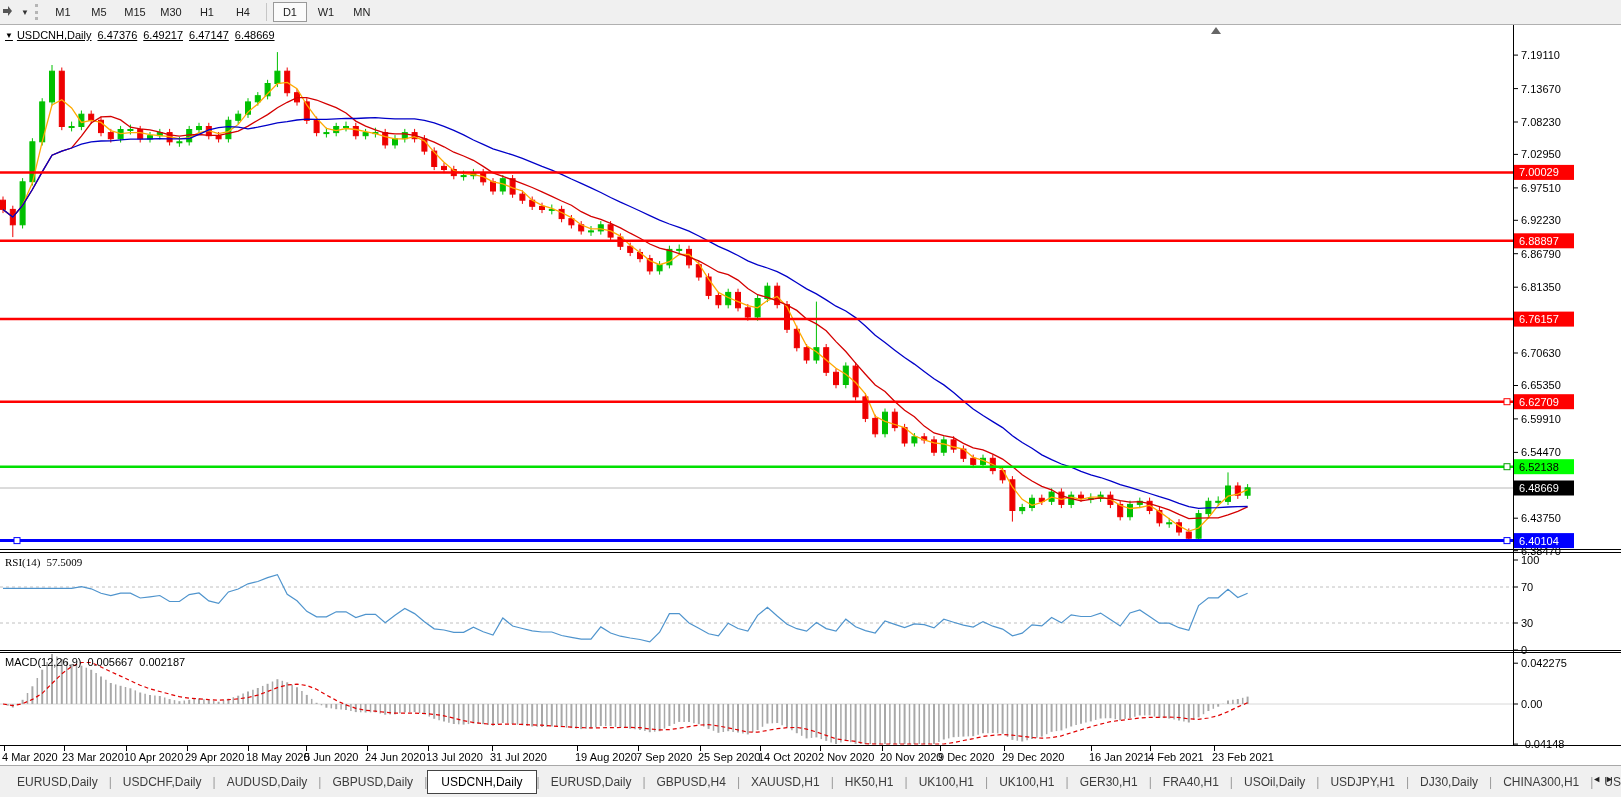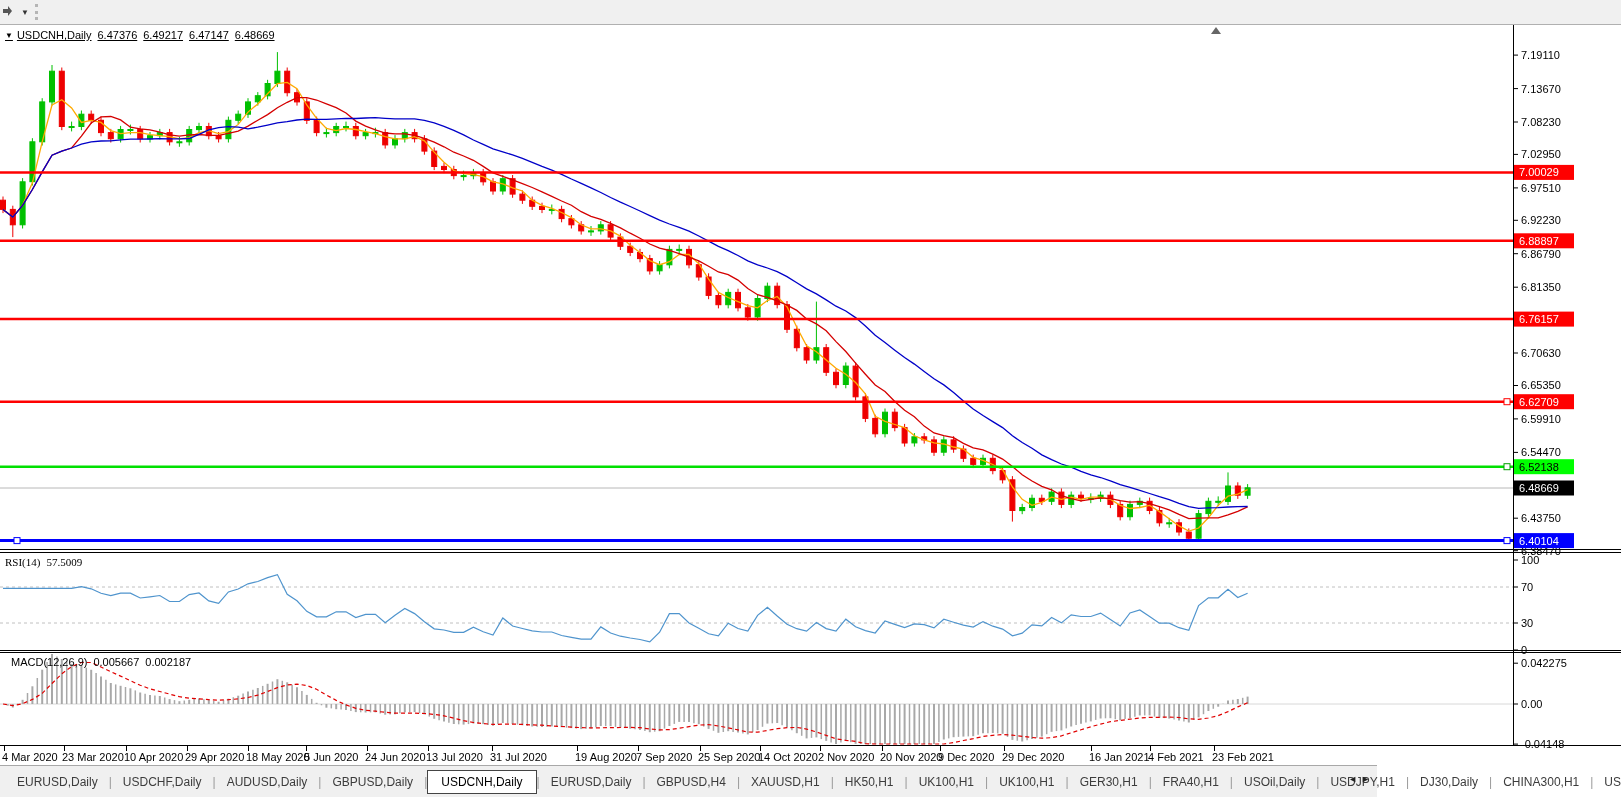--- a/index.html
+++ b/index.html
@@ -17,39 +17,51 @@
   .vsep{width:1px;height:18px;background:#c6c6c6;margin:0 5px;}
   
   .ovl{position:absolute;font-size:11px;color:#000;z-index:4;white-space:nowrap;}
   .ovl b{font-weight:normal;}
   .ovl .num{margin-left:6px;}
   .collapse{font-size:8px;margin-right:4px;vertical-align:1px;}
   
   #chart{position:absolute;left:0;top:0;z-index:1;}
   #chart text{font-family:"Liberation Sans",sans-serif;}
   
-  .tabbar{position:absolute;left:0;top:765px;width:1377px;height:32px;background:#f0f0f0;
+  .tabbar{position:absolute;left:0;top:765px;width:1621px;height:32px;background:#f0f0f0;
           border-top:1px solid #a8a8a8;display:flex;align-items:center;z-index:5;font-size:12px;color:#3c3c3c;}
   .tabs{display:flex;align-items:center;margin-left:6px;height:100%;}
   .tab{padding:4px 11px;white-space:nowrap;}
   .tab.active{background:#fff;border:1px solid #444;color:#000;padding:4px 13px;}
   .tabsep{color:#999;}
   .tab-arrows{position:absolute;right:3px;top:8px;font-size:9px;color:#222;letter-spacing:4px;}
 </style>
 </head>
 <body>
 
 <div class="toolbar">
   <div class="tool-icon">
     <svg width="16" height="14" viewBox="0 0 16 14">
       <path d="M1 4 L6 4 L6 1 L10 6 L6 11 L6 8 L1 8 Z" fill="#555"></path>
     </svg>
     <span class="caret">▼</span>
   </div>
   <div class="grip"></div>
+  <div id="tf-buttons" style="display:flex;align-items:center;">
+      <div class="tf">M1</div>
+      <div class="tf">M5</div>
+      <div class="tf">M15</div>
+      <div class="tf">M30</div>
+      <div class="tf">H1</div>
+      <div class="tf">H4</div>
+      <div class="vsep"></div>
+      <div class="tf active">D1</div>
+      <div class="tf">W1</div>
+      <div class="tf">MN</div>
+    </div>
 </div>
 
 <svg id="chart" width="1621" height="797">
     <line x1="0" y1="549.5" x2="1621" y2="549.5" stroke="#000"></line>
     <line x1="0" y1="552.5" x2="1621" y2="552.5" stroke="#000"></line>
     <line x1="0" y1="650.5" x2="1621" y2="650.5" stroke="#000"></line>
     <line x1="0" y1="652.5" x2="1621" y2="652.5" stroke="#000"></line>
     <line x1="0" y1="745.5" x2="1621" y2="745.5" stroke="#000"></line>
     <line x1="1513.5" y1="24" x2="1513.5" y2="746" stroke="#000"></line>
     <line x1="0" y1="488" x2="1513" y2="488" stroke="#b8b8b8"></line>
@@ -682,21 +694,21 @@
     <line x1="1214.5" y1="746" x2="1214.5" y2="751" stroke="#000"></line>
     <text x="1212" y="761" font-size="11" fill="#000">23 Feb 2021</text>
   </svg>
 
 <div class="ovl" style="left:5px;top:29px;text-decoration:underline;">
   <span class="collapse">▼</span><b>USDCNH,Daily</b><span class="num">6.47376</span><span class="num">6.49217</span><span class="num">6.47147</span><span class="num">6.48669</span>
 </div>
 <div class="ovl" style="left:5px;top:556px;font-family:Liberation Serif, serif;">
   <span>RSI(14)</span><span class="num">57.5009</span>
 </div>
-<div class="ovl" style="left:11px;top:656px;">
+<div class="ovl" style="left:5px;top:656px;">
   <span>MACD(12,26,9)</span><span class="num">0.005667</span><span class="num">0.002187</span>
 </div>
 
 <div class="tabbar">
   <div class="tabs" id="tabs">
       <span class="tab">EURUSD,Daily</span>
       <span class="tabsep">|</span>
       <span class="tab">USDCHF,Daily</span>
       <span class="tabsep">|</span>
       <span class="tab">AUDUSD,Daily</span>

